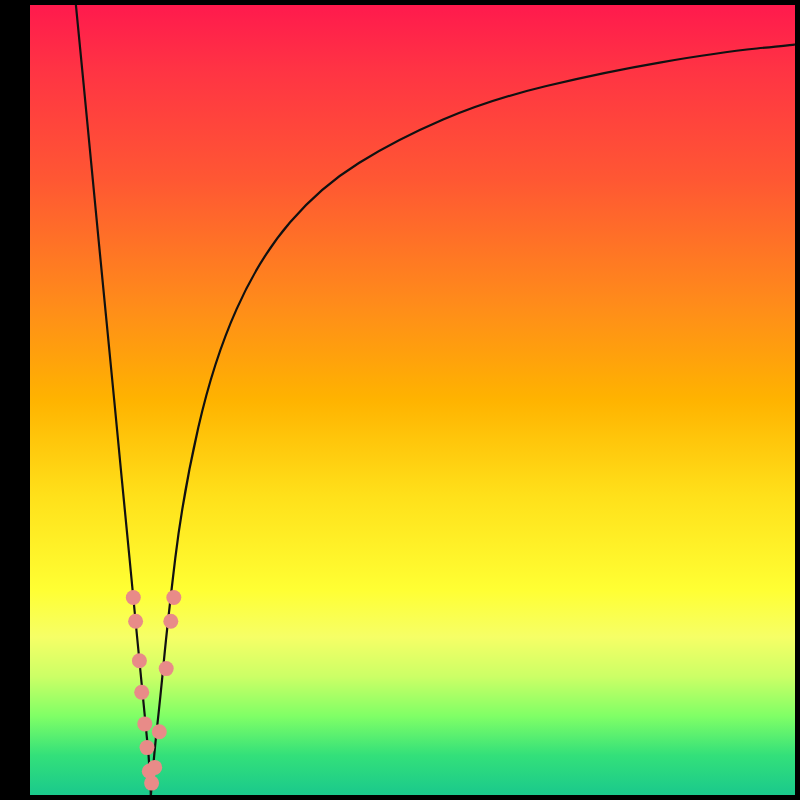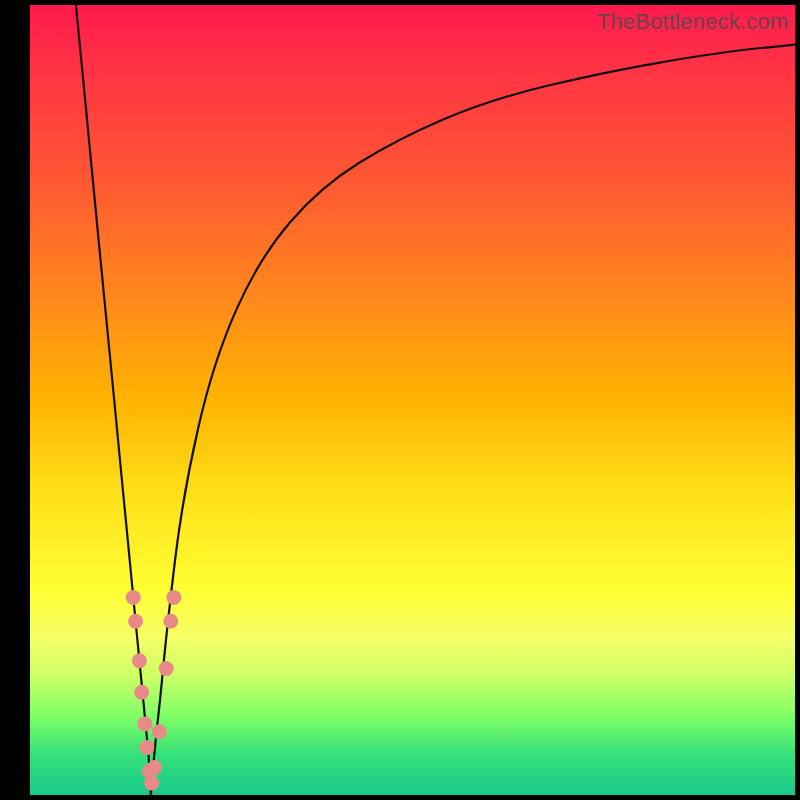--- a/index.html
+++ b/index.html
@@ -61,21 +61,20 @@
   .dot {
     fill: #e88b88;
     stroke: none;
   }
 </style>
 </head>
 <body>
 
 <div class="frame">
   <div class="plot-area">
-    <div class="watermark">TheBottleneck.com</div>
 
     <svg class="curve" viewBox="0 0 765 790" preserveAspectRatio="none">
       <path id="left-branch" fill="none" stroke-width="2.2" stroke-linecap="round" d="M45.9 0.0 L53.6 79.0 L61.2 158.0 L68.8 237.0 L76.5 316.0 L84.2 395.0 L91.8 474.0 L99.5 553.0 L107.1 632.0 L114.8 711.0 L118.6 750.5 L120.9 790.0" stroke="#111111"></path>
       <path id="right-branch" fill="none" stroke-width="2.2" stroke-linecap="round" d="M120.9 790.0 Q123.9 750.5 127.0 722.9 Q130.1 695.2 133.9 655.7 Q137.7 616.2 145.3 553.0 Q153.0 489.8 168.3 422.6 Q183.6 355.5 206.6 304.1 Q229.5 252.8 260.1 217.2 Q290.7 181.7 328.9 158.0 Q367.2 134.3 413.1 114.6 Q459.0 94.8 516.4 81.0 Q573.8 67.1 631.1 57.3 Q688.5 47.4 726.8 43.5 T765.0 39.5" stroke="#111111"></path>
       <g id="points-group">
           <circle cx="103.3" cy="592.5" r="7.5" class="dot" fill="#e88b88"></circle>
           <circle cx="105.6" cy="616.2" r="7.5" class="dot" fill="#e88b88"></circle>
           <circle cx="109.4" cy="655.7" r="7.5" class="dot" fill="#e88b88"></circle>
           <circle cx="111.7" cy="687.3" r="7.5" class="dot" fill="#e88b88"></circle>
           <circle cx="114.8" cy="718.9" r="7.5" class="dot" fill="#e88b88"></circle>

